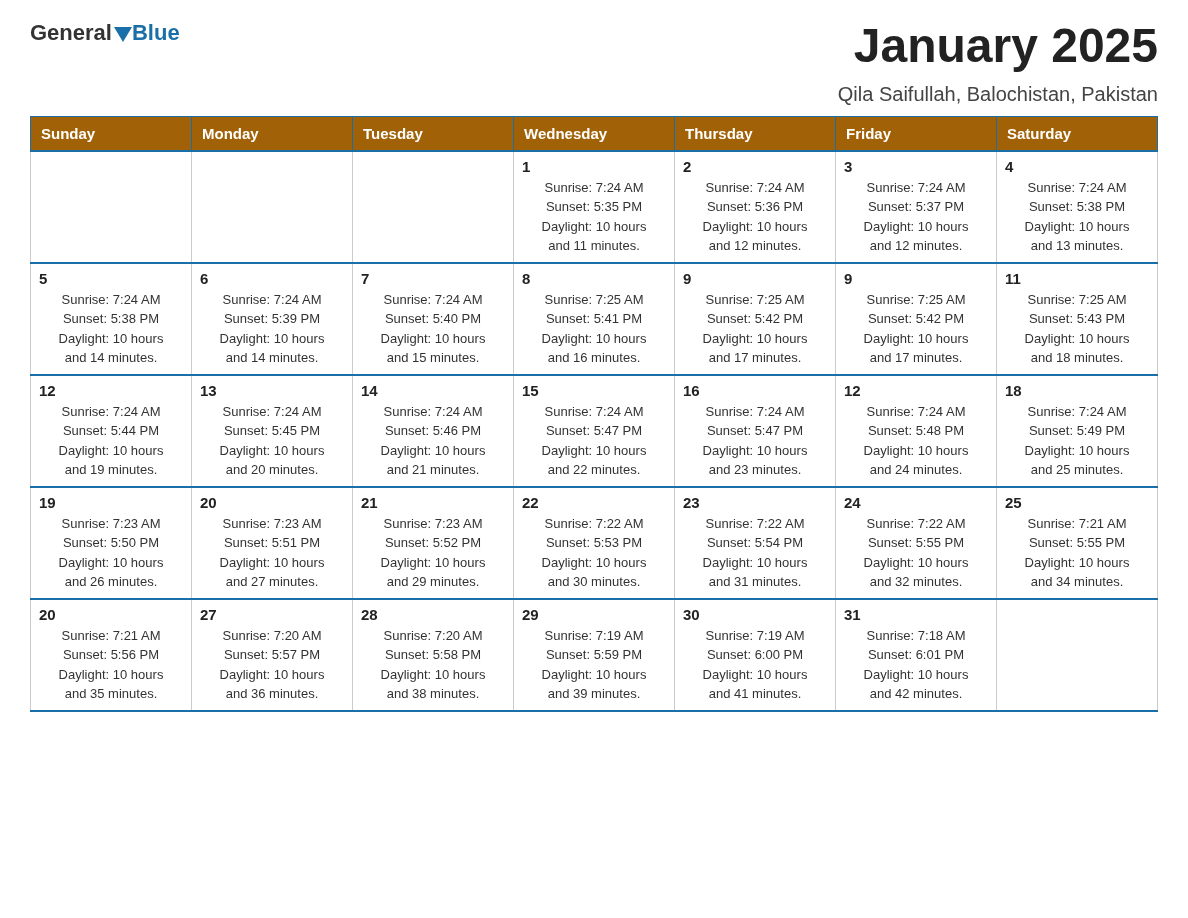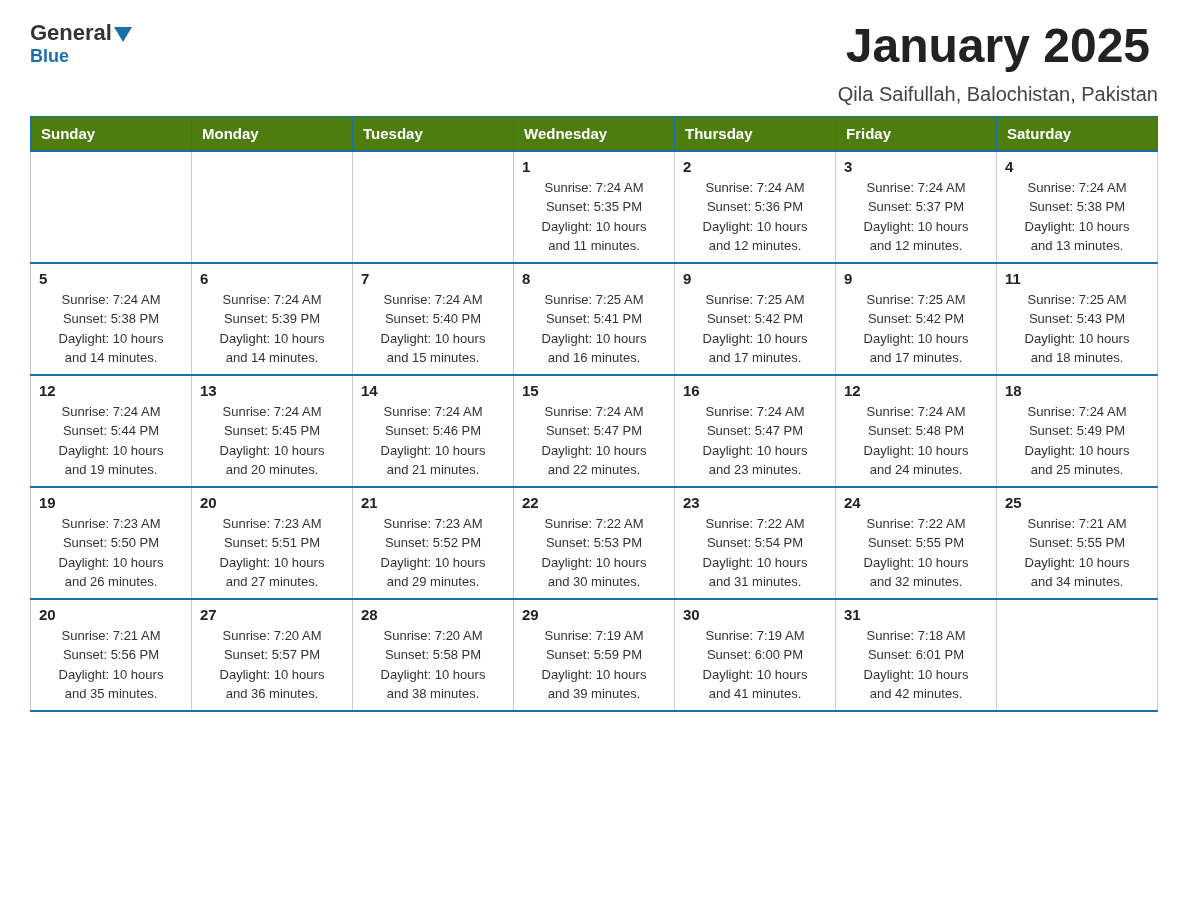--- a/index.html
+++ b/index.html
@@ -15,46 +15,46 @@
       justify-content: space-between;
       align-items: flex-start;
       margin-bottom: 10px;
     }
     .logo-text-general {
       font-size: 22px;
       font-weight: bold;
       color: #333;
     }
     .logo-text-blue {
-      font-size: 18px;
+      font-size: 22px;
       font-weight: bold;
       color: #1a6fa8;
     }
     .title-block {
-      text-align: center;
+      text-align: right;
     }
     .main-title {
       font-size: 48px;
       font-weight: bold;
       color: #222;
       line-height: 1.1;
     }
     .subtitle {
       font-size: 20px;
       color: #444;
       margin-top: 10px;
     }
     .calendar {
       width: 100%;
       border-collapse: collapse;
       border: 1px solid #aaa;
       margin-top: 8px;
     }
     .calendar th {
-      background-color: #4d7c0f;
+      background-color: #a16207;
       color: #fff;
       font-size: 15px;
       font-weight: bold;
       padding: 8px 10px;
       text-align: left;
       border: 1px solid #1a6fa8;
     }
     .calendar td {
       vertical-align: top;
       padding: 6px 8px;
@@ -78,21 +78,21 @@
       font-size: 13px;
       color: #333;
       line-height: 1.5;
       text-align: center;
     }
     .empty-cell {
       background: #fff;
     }
     .logo-wrapper {
       display: flex;
-      flex-direction: column;
+      flex-direction: row;
       align-items: flex-start;
     }
     .logo-line1 {
       display: flex;
       align-items: center;
     }
     .logo-triangle {
       display: inline-block;
       width: 0;
       height: 0;

